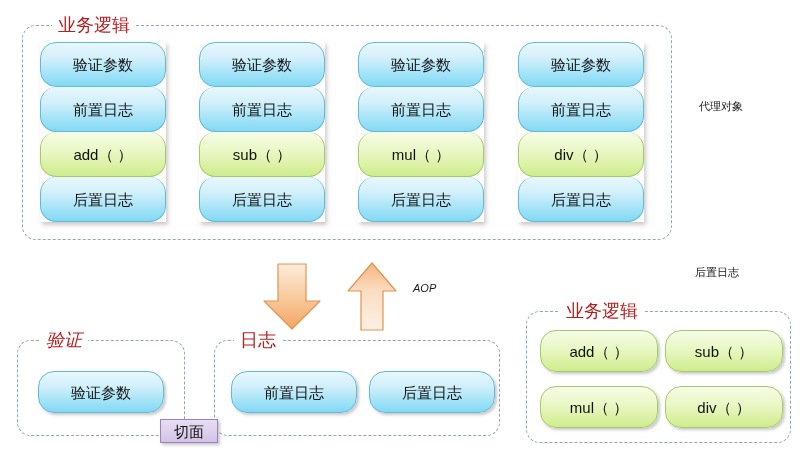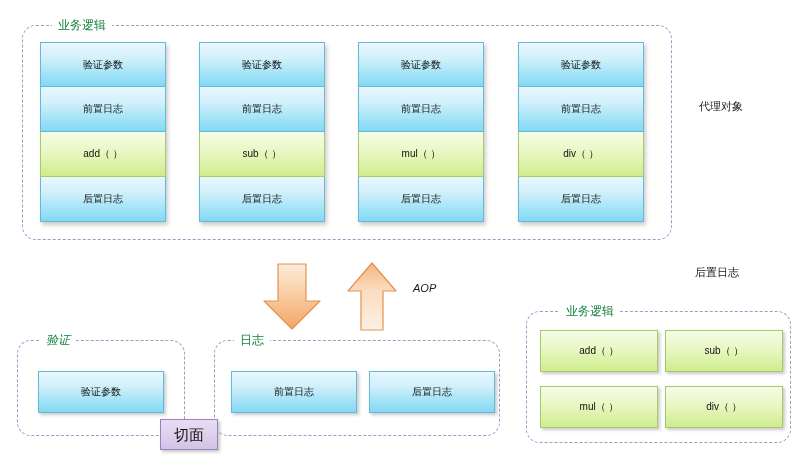--- a/index.html
+++ b/index.html
@@ -25,46 +25,47 @@
     border: 1px dashed #8fa3c8;
     border-radius: 14px;
     box-sizing: border-box;
     background: transparent;
   }
   
   .group-title {
     position: absolute;
     background: #ffffff;
     padding: 0 6px;
-    font-size: 12px;
+    font-size: 18px;
     line-height: 18px;
     white-space: nowrap;
-    color: #15803d;
+    color: #b91c1c;
   }
 
   
   .free-label {
     position: absolute;
     font-size: 11px;
     line-height: 18px;
     white-space: nowrap;
     color: #1a1a1a;
   }
 
   
   .cell {
     position: absolute;
     box-sizing: border-box;
     display: flex;
     align-items: center;
     justify-content: center;
-    font-size: 10px;
+    font-size: 15px;
     line-height: 1;
     white-space: nowrap;
     color: #111111;
+    border-radius: 16px;
   }
   .cell.blue {
     background: linear-gradient(to bottom, #e8f7fd 0%, #d2f0fb 35%, #9fe2f7 75%, #84d8f4 100%);
     border: 1px solid #63b9d8;
   }
   .cell.green {
     background: linear-gradient(to bottom, #f6fce6 0%, #eaf8c8 40%, #d9f0a0 80%, #cfec90 100%);
     border: 1px solid #a8c96a;
   }
   .cell.shadow {
@@ -173,21 +174,21 @@
 
   <div class="group-box" style="left:17px; top:340px; width:168px; height:96px;"></div>
   <div class="group-title" style="left:40px; top:331px;font-style:italic;">验证</div>
   <div class="cell blue shadow" style="left:38px; top:371px; width:126px; height:42px;">验证参数</div>
 
   <div class="group-box" style="left:214px; top:340px; width:286px; height:96px;"></div>
   <div class="group-title" style="left:234px; top:331px;">日志</div>
   <div class="cell blue shadow" style="left:231px; top:371px; width:126px; height:42px;">前置日志</div>
   <div class="cell blue shadow" style="left:369px; top:371px; width:126px; height:42px;">后置日志</div>
 
-  <div class="badge" style="left:160px; top:419px; width:58px; height:31px;">切面</div>
+  <div class="badge" style="left:160px; top:419px; width:58px; height:24px;">切面</div>
 
   <div class="free-label" style="left:695px; top:263px;">后置日志</div>
 
   <div class="group-box" style="left:526px; top:311px; width:265px; height:132px;"></div>
   <div class="group-title" style="left:560px; top:302px;">业务逻辑</div>
 
   <div class="cell green shadow" style="left:540px; top:330px; width:118px; height:42px;">add（ ）</div>
   <div class="cell green shadow" style="left:665px; top:330px; width:118px; height:42px;">sub（ ）</div>
   <div class="cell green shadow" style="left:540px; top:386px; width:118px; height:42px;">mul（ ）</div>
   <div class="cell green shadow" style="left:665px; top:386px; width:118px; height:42px;">div（ ）</div>

